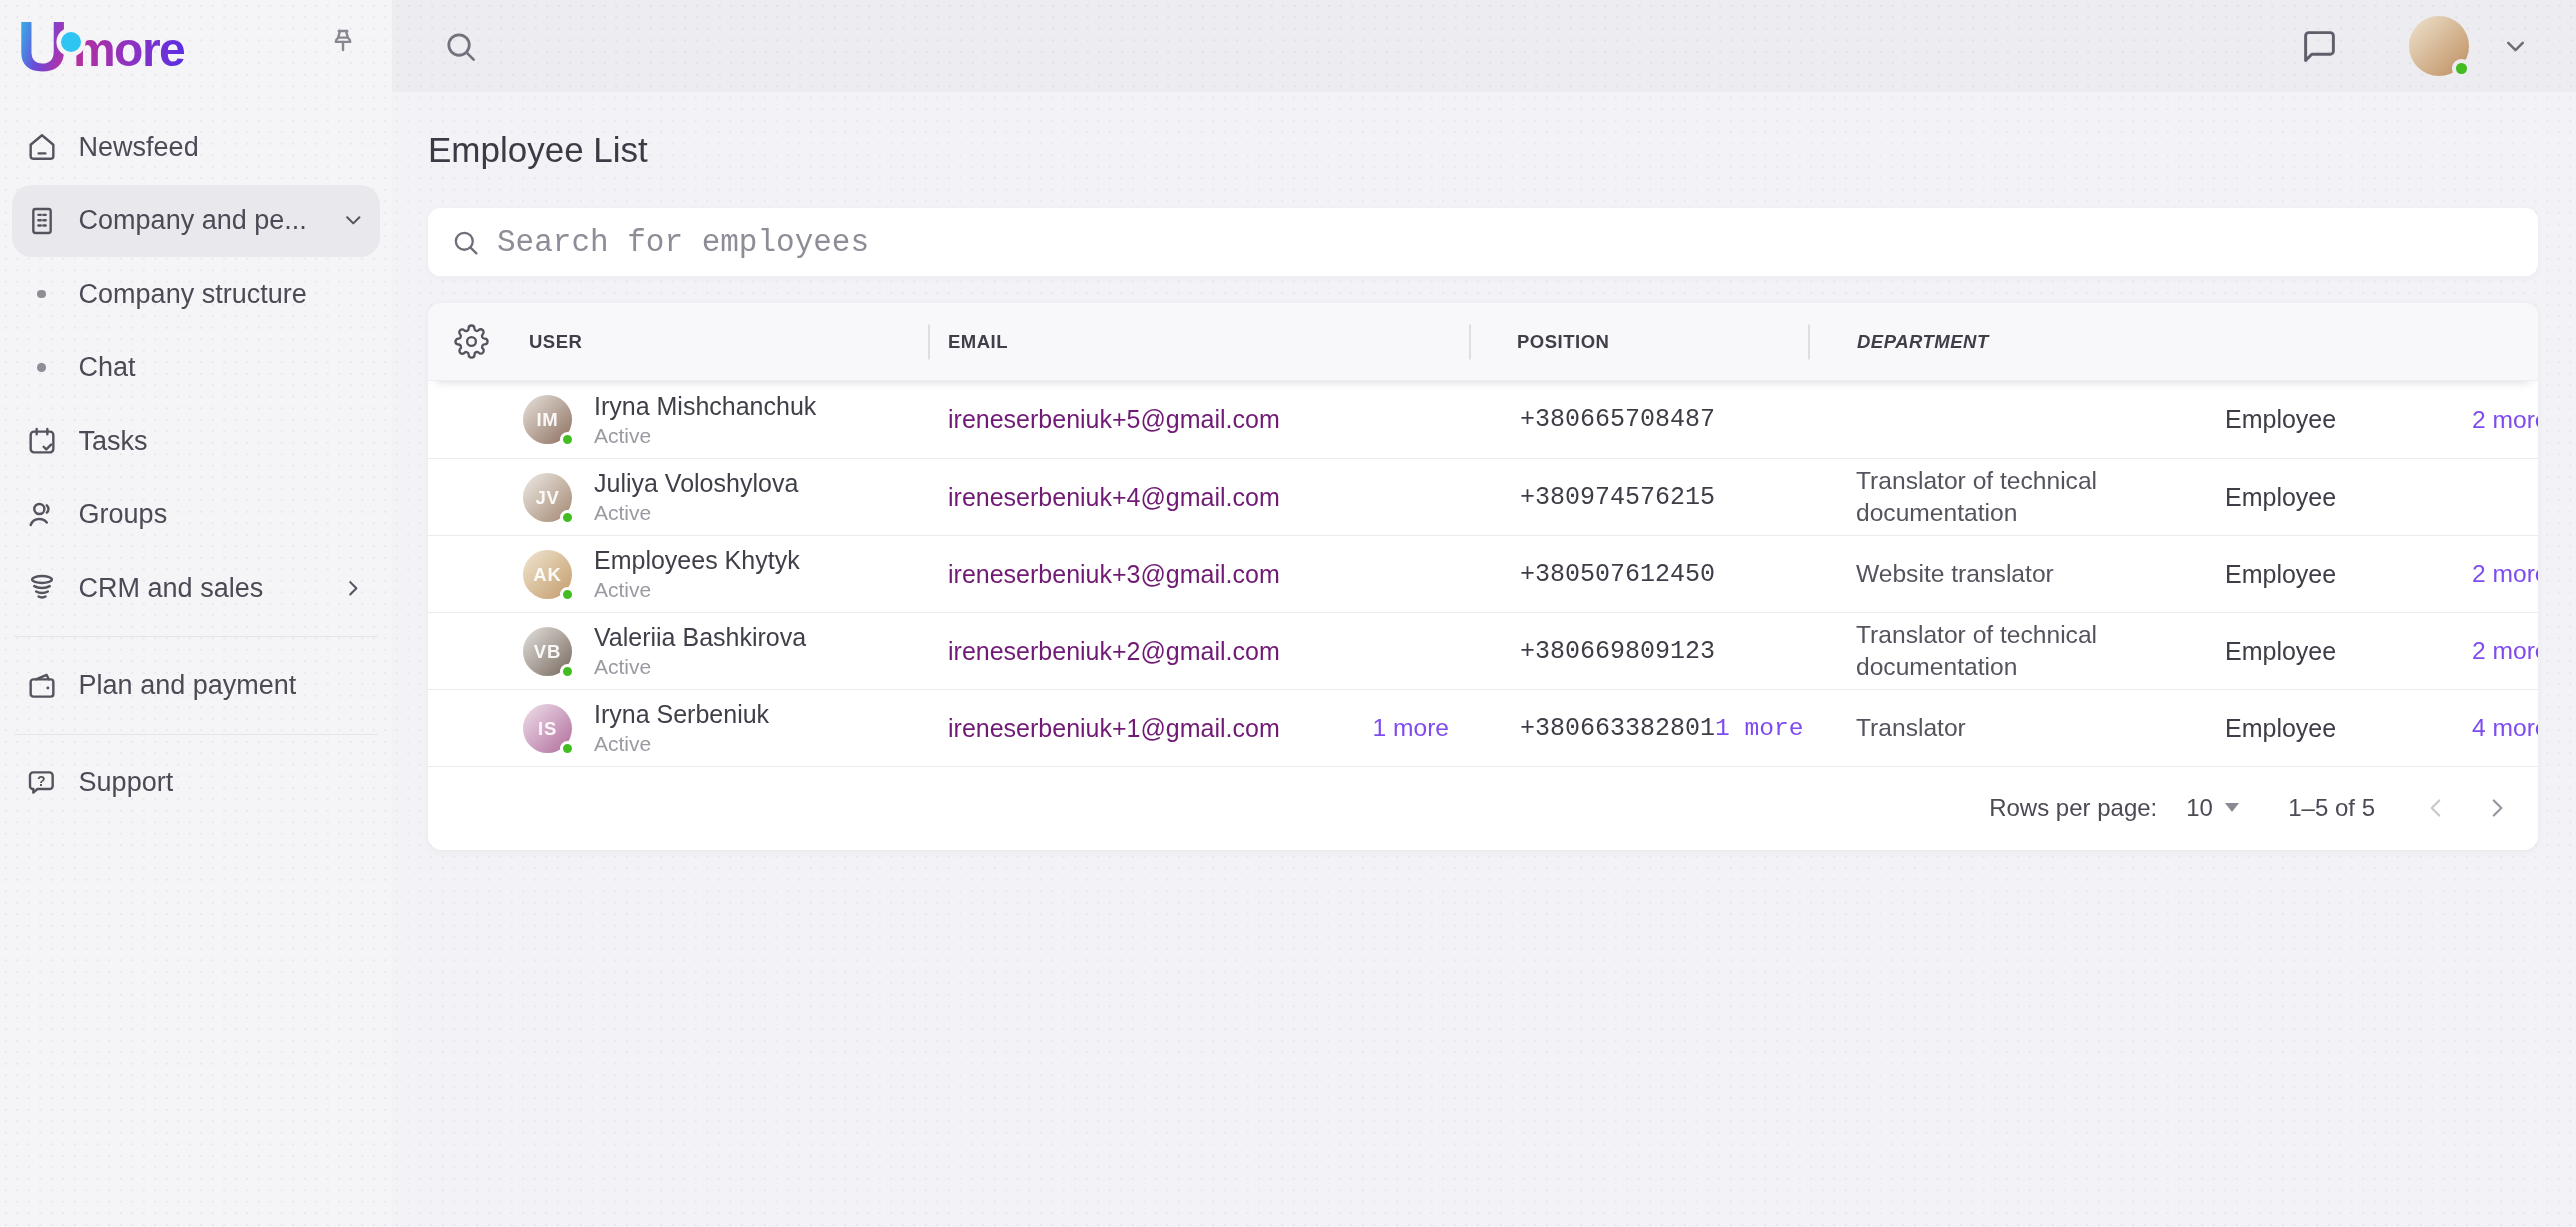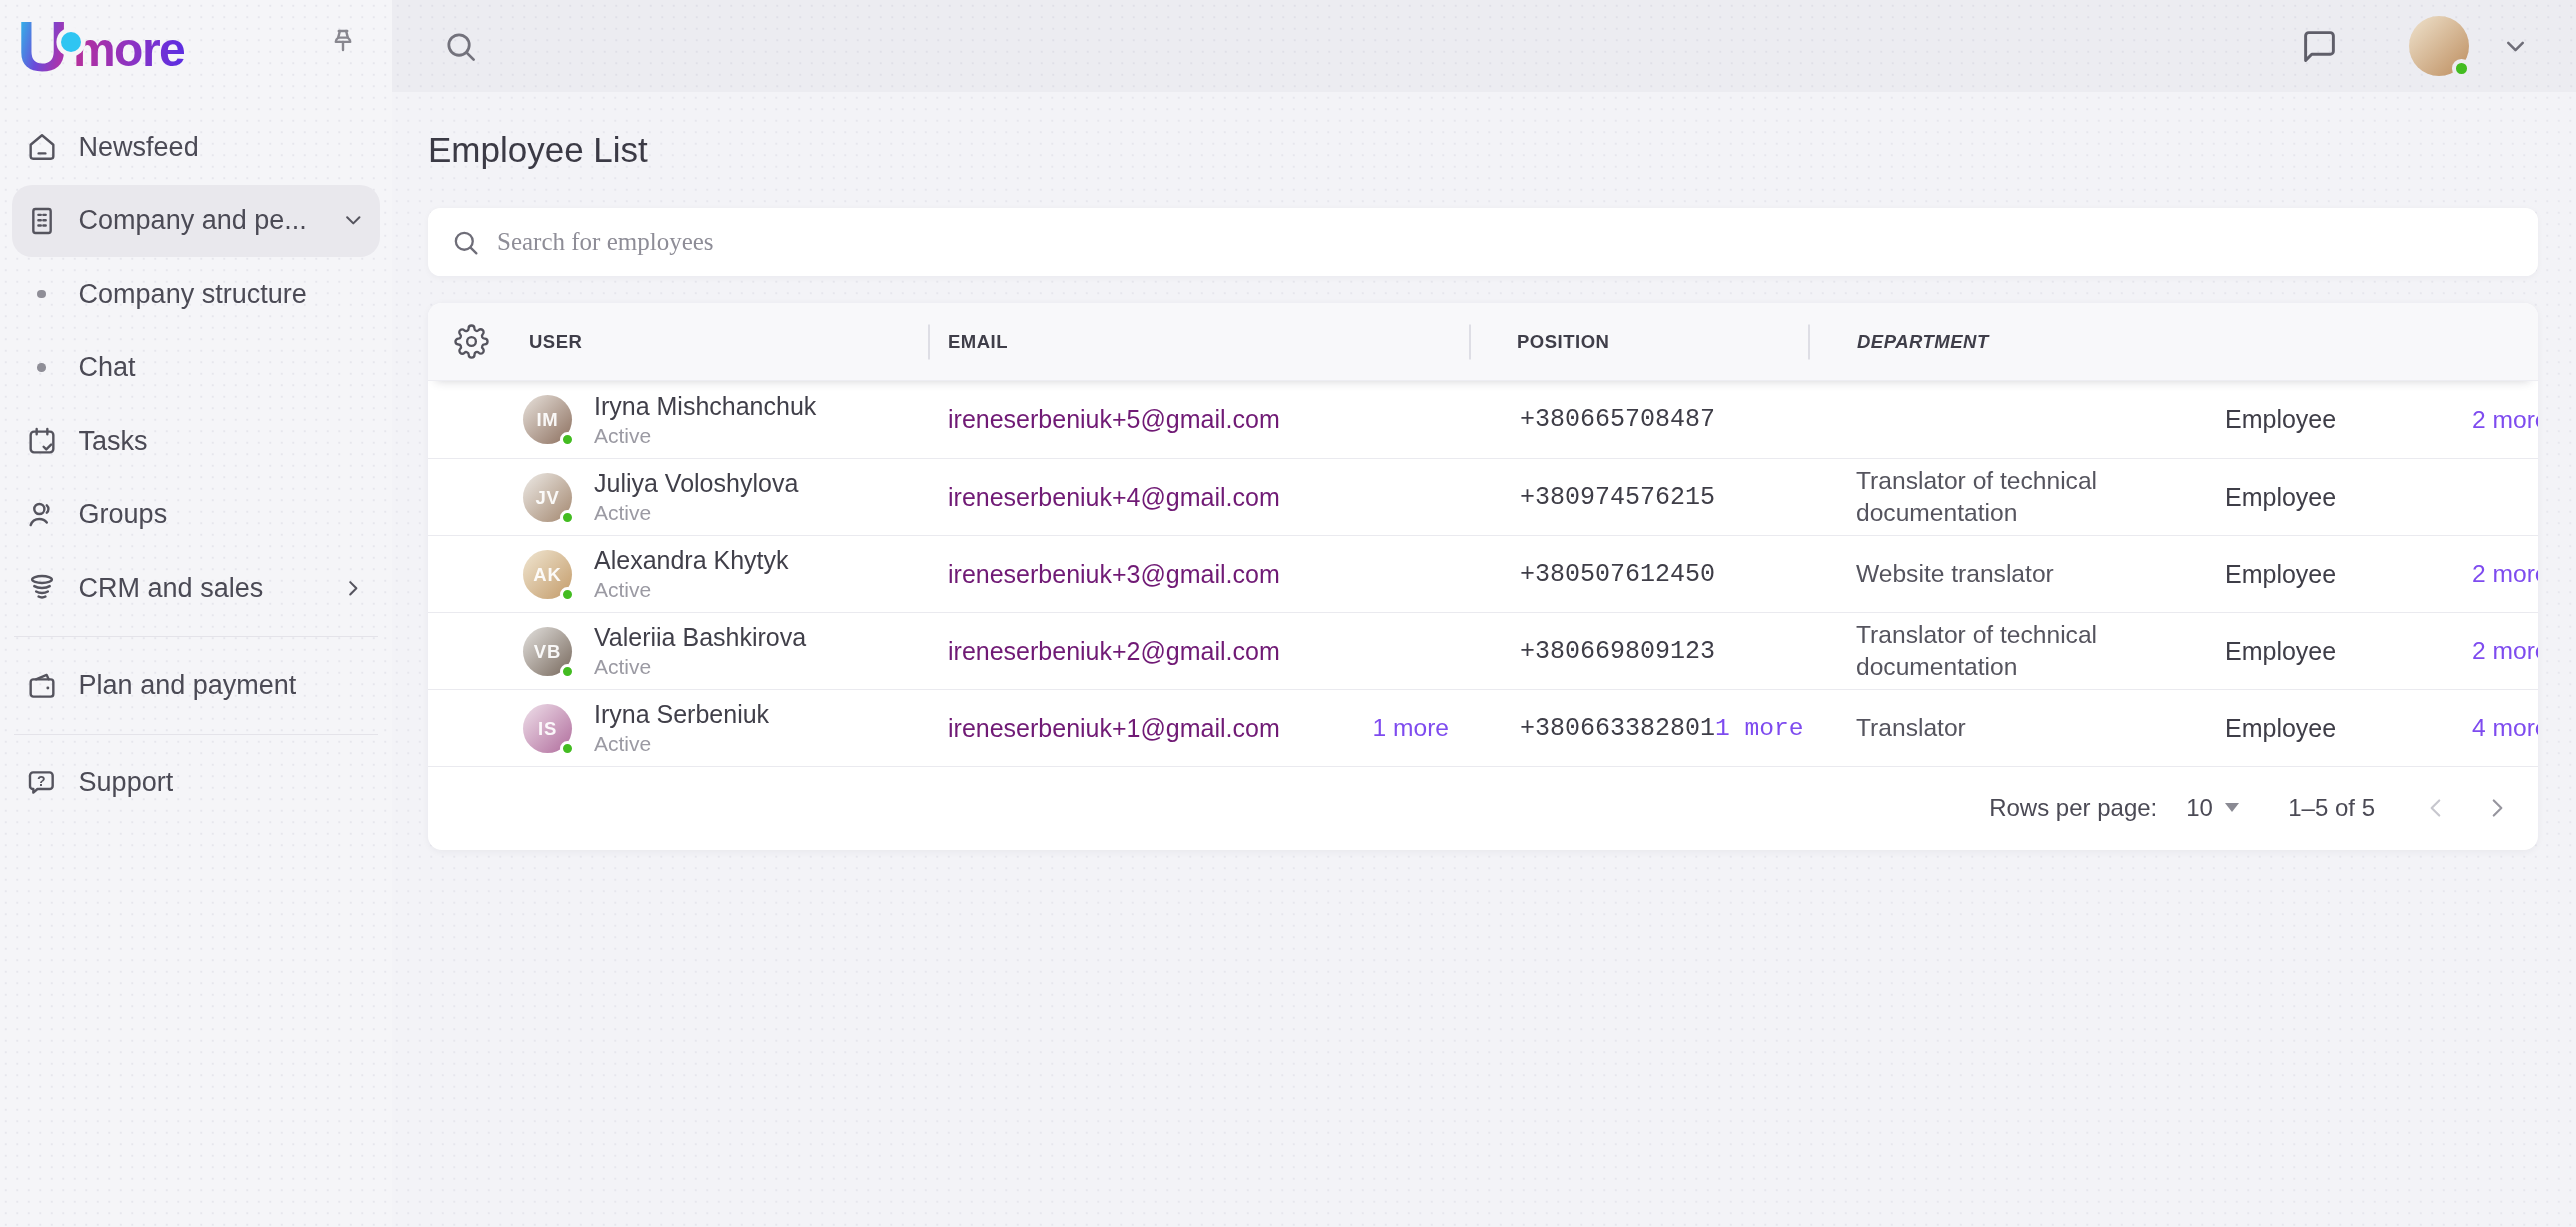--- a/index.html
+++ b/index.html
@@ -73,21 +73,21 @@
   .page-title { position:absolute; left:36px; top:38px; font-size:35px; font-weight:500; color:#3B3A45; }
 
   .search-card {
     position:absolute; left:36px; top:116px; width:2110px; height:68px;
     background:#FFFFFF; border-radius:12.3px; box-shadow:0 1.5px 6.2px rgba(30,30,60,0.04);
     display:flex; align-items:center; padding:0 23px; gap:17px;
   }
   .search-card .sicon { color:#6E6D78; flex:0 0 auto; }
   .search-card input {
     border:none; outline:none; background:transparent; flex:1; height:100%;
-    font-family:Liberation Serif, serif; font-size:25px; color:#3E3D47;
+    font-family:Liberation Mono, monospace; font-size:31px; color:#3E3D47;
   }
   .search-card input::placeholder { color:#8E8D97; opacity:1; }
 
   .table-card {
     position:absolute; left:36px; top:211px; width:2110px; height:547px;
     background:#FFFFFF; border-radius:14px; box-shadow:0 1.5px 7.7px rgba(30,30,60,0.05);
     overflow:hidden;
   }
   .grid { display:grid; grid-template-columns:500px 541px 339px 368px 363px; position:relative; }
   .thead {
@@ -388,21 +388,21 @@
     <span class="more-link row-more"></span>
   </div>
 
   <div class="grid trow">
     <div class="cell cell-user">
       <span class="avatar" style="background: linear-gradient(135deg, rgb(240, 230, 210), rgb(195, 155, 105));">
         <span class="init">AK</span>
         <span class="dot"></span>
       </span>
       <span class="user-meta">
-        <span class="uname" style="display:block">Alexandra Khytyk</span>
+        <span class="uname" style="display:block">Employees Khytyk</span>
         <span class="ustatus" style="display:block">Active</span>
       </span>
     </div>
     <div class="cell cell-email">
       <span class="email">ireneserbeniuk+3@gmail.com</span>
       <span class="more-link"></span>
     </div>
     <div class="cell cell-phone">
       <span>+380507612450</span>
       <span class="more-link"></span>

